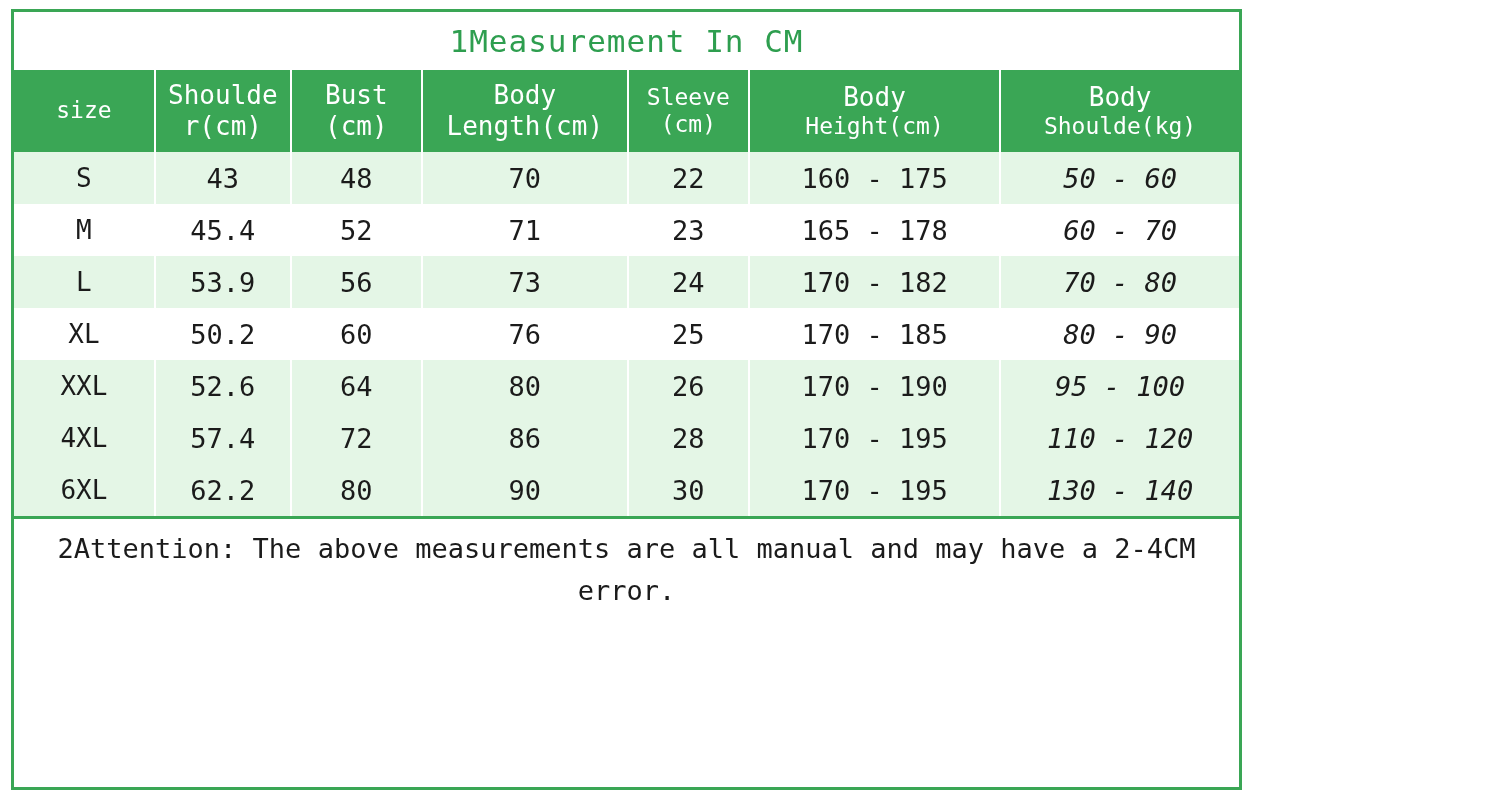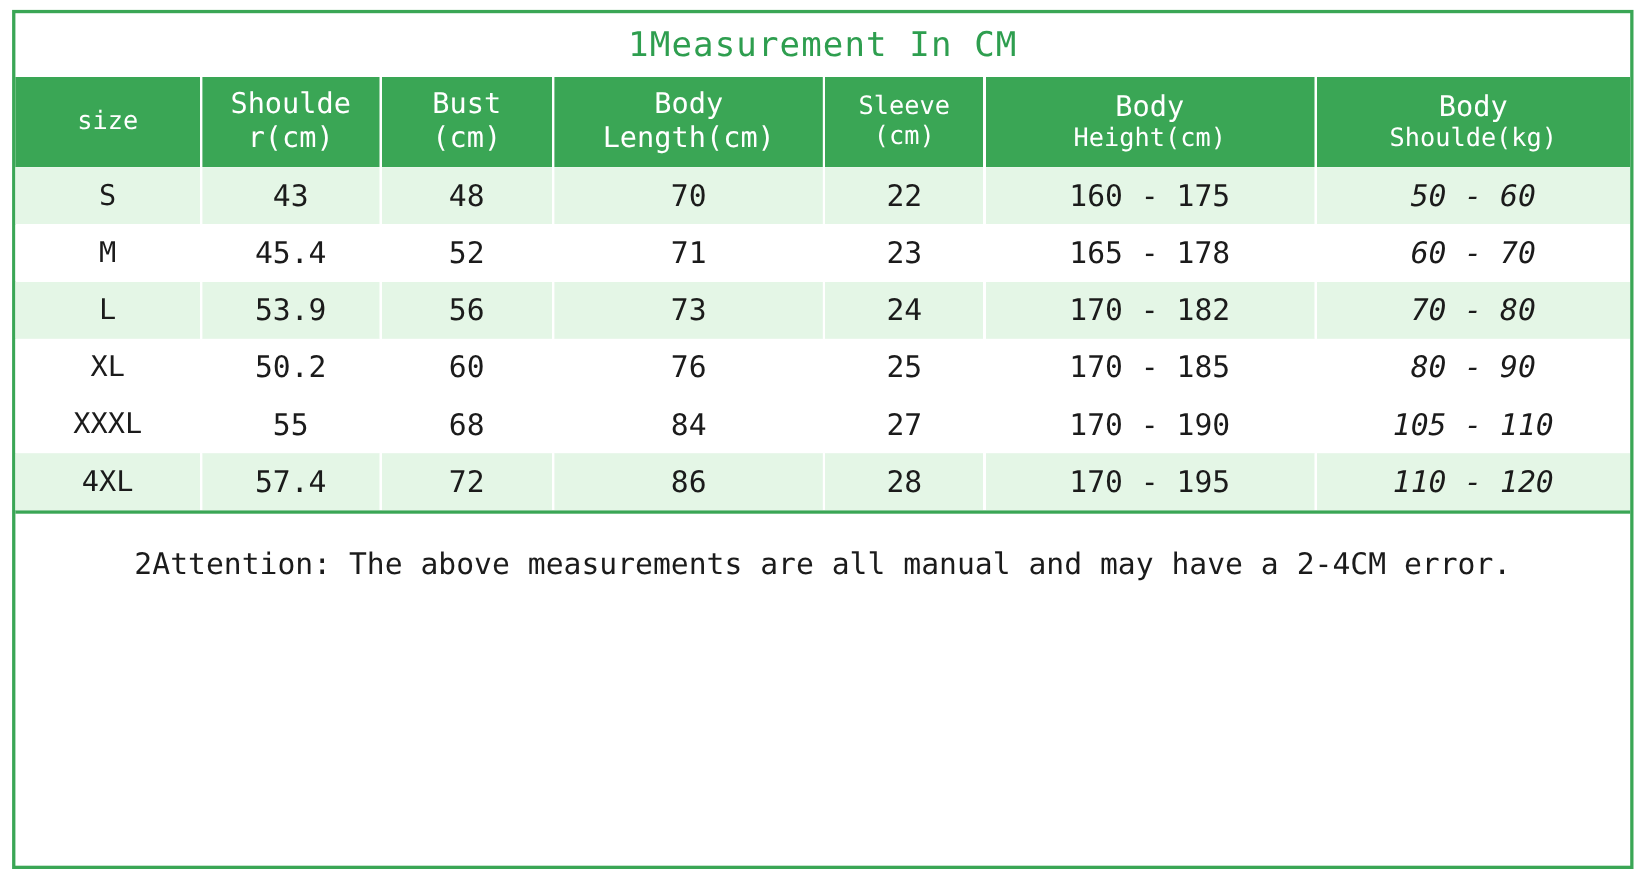--- a/index.html
+++ b/index.html
@@ -10,21 +10,21 @@
   body {
     width: 1496px;
     height: 800px;
     font-family: "DejaVu Sans Mono", monospace;
     overflow: hidden;
   }
   .sheet {
     position: absolute;
     left: 11px;
     top: 9px;
-    width: 1474px;
+    width: 1231px;
     height: 781px;
     box-sizing: border-box;
     border: 3px solid #3aa655;
     background: #ffffff;
     display: flex;
     flex-direction: column;
   }
   .title {
     height: 58px;
     line-height: 58px;
@@ -81,21 +81,21 @@
   }
   tbody td:first-child { border-left: none; }
   tbody td:last-child { border-right: none; font-style: italic; }
   tbody tr.odd td { background: #e4f6e6; }
   tbody tr.even td { background: #ffffff; }
   tbody td.sizecell { font-size: 26px; }
 
   .note {
     flex: 1;
     border-top: 3px solid #3aa655;
-    padding: 26px 24px 0 24px;
+    padding: 9px 24px 0 24px;
     box-sizing: border-box;
     text-align: center;
     font-size: 27px;
     color: #1b1b1b;
     line-height: 1.55;
   }
   .note .l2 { display: block; }
 </style>
 </head>
 <body>
@@ -175,38 +175,47 @@
       </tr>
       <tr class="even">
         <td class="sizecell">XL</td>
         <td>50.2</td>
         <td>60</td>
         <td>76</td>
         <td>25</td>
         <td>170 - 185</td>
         <td>80 - 90</td>
       </tr>
-      <tr class="even">
-        <td class="sizecell">XXXL</td>
-        <td>55</td>
-        <td>68</td>
-        <td>84</td>
-        <td>27</td>
+      <tr class="odd">
+        <td class="sizecell">XXL</td>
+        <td>52.6</td>
+        <td>64</td>
+        <td>80</td>
+        <td>26</td>
         <td>170 - 190</td>
-        <td>105 - 110</td>
+        <td>95 - 100</td>
       </tr>
       <tr class="odd">
         <td class="sizecell">4XL</td>
         <td>57.4</td>
         <td>72</td>
         <td>86</td>
         <td>28</td>
         <td>170 - 195</td>
         <td>110 - 120</td>
       </tr>
+      <tr class="odd">
+        <td class="sizecell">6XL</td>
+        <td>62.2</td>
+        <td>80</td>
+        <td>90</td>
+        <td>30</td>
+        <td>170 - 195</td>
+        <td>130 - 140</td>
+      </tr>
     </tbody>
   </table>
 
   <div class="note">
     <span class="l2">2Attention: The above measurements are all manual and may have a 2-4CM error.</span>
   </div>
 
 </div>
 
 </body></html>

